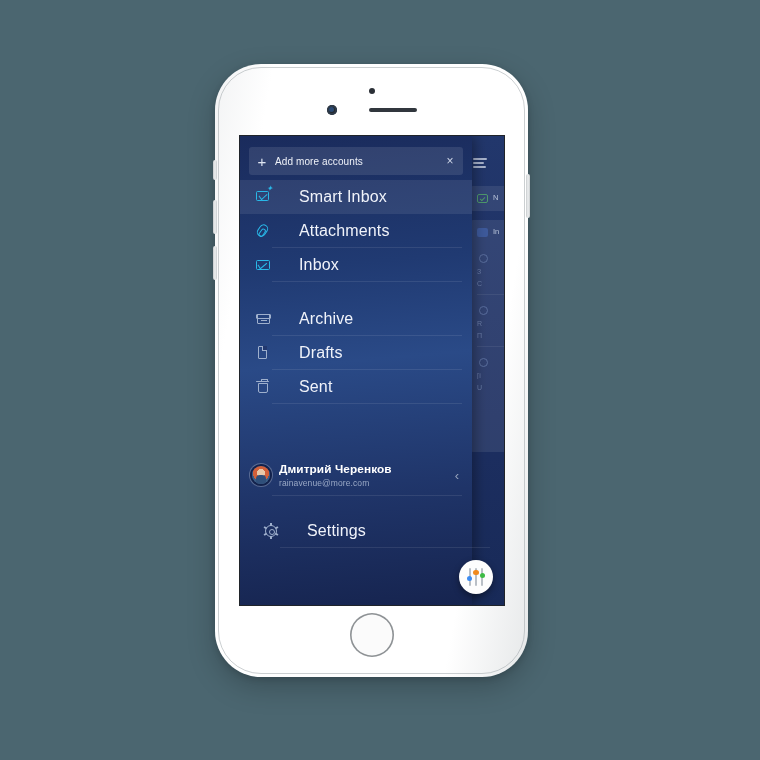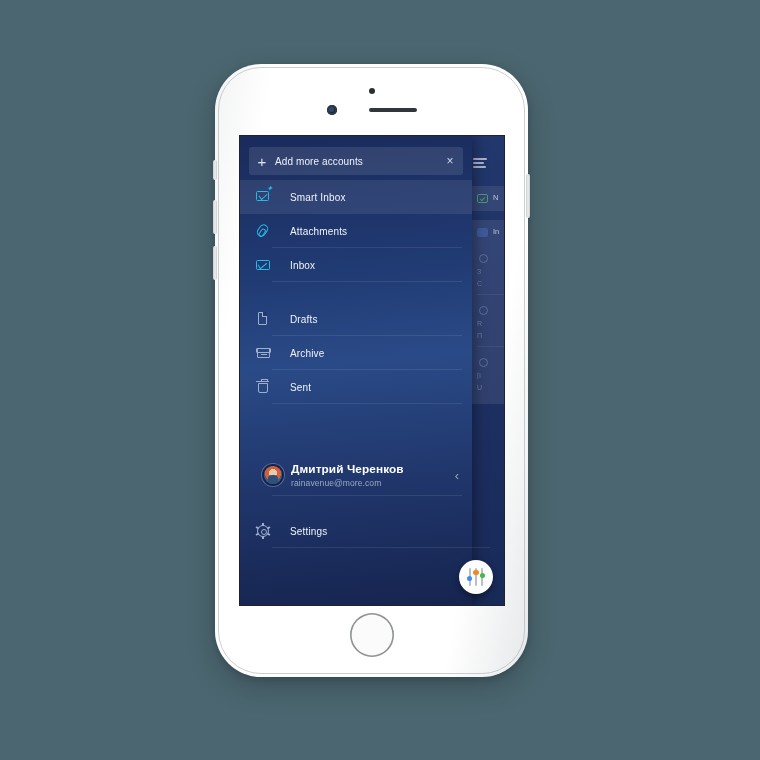--- a/index.html
+++ b/index.html
@@ -81,21 +81,21 @@
   .mp-ham i{ display:block; height:1.6px; background:#a9b4cd; margin-bottom:2.6px; border-radius:1px;}
   .mp-ham i:nth-child(2){ width:11px; }
   .mp-ham i:nth-child(3){ width:13px; }
 
   .mp-card{
     position:absolute; left:5px; width:46px;
     background:rgba(255,255,255,.085);
     border-radius:4px 0 0 4px;
   }
   .mp-card.one{ top:50px; height:25px; }
-  .mp-card.two{ top:84px; height:184px; }
+  .mp-card.two{ top:84px; height:232px; }
   .mp-row-ico{
     position:absolute; left:8px; width:11px; height:9px;
     border-radius:2px;
   }
   .ico-green{ top:8px; border:1.3px solid #4f9a6d; }
   .ico-green::after{
     content:""; position:absolute; left:2px; top:1.5px;
     width:4px; height:2px; border-left:1.3px solid #4f9a6d; border-bottom:1.3px solid #4f9a6d;
     transform:rotate(-45deg);
   }
@@ -142,21 +142,21 @@
   .nav-item.active{ background:rgba(255,255,255,.085); }
   .nav-item .divider{
     position:absolute; left:32px; right:10px; bottom:0; height:1px;
     background:rgba(255,255,255,.09);
   }
   .nav-item.active .divider{ background:transparent; }
   .nav-ico{
     width:26px; height:16px; position:relative; flex:none;
   }
   .nav-label{
-    color:#f0f3fa; font-size:10px; letter-spacing:.15px; margin-left:11px;
+    color:#f0f3fa; font-size:16px; letter-spacing:.15px; margin-left:20px;
   }
 
   
   .g-smart{
     position:absolute; left:3px; top:2px; width:13px; height:10px;
     border:1.4px solid #29b8e8; border-radius:1.5px;
   }
   .g-smart::before{
     content:""; position:absolute; left:1.5px; top:1px;
     width:7px; height:4px;
@@ -249,42 +249,42 @@
   }
   .g-gear-t{ position:absolute; left:4px; top:2px; width:12px; height:12px; }
   .g-gear-t i{
     position:absolute; left:5px; top:-2px; width:2px; height:3px; background:#9fb0cd;
     transform-origin:1px 8px;
   }
 
   
   .account{
     position:absolute; left:0; top:318px; width:232px; height:42px;
-    display:flex; align-items:center; padding-left:24px;
+    display:flex; align-items:center; padding-left:12px;
   }
   .avatar{
     width:18px; height:18px; border-radius:50%; flex:none;
     background:radial-gradient(circle at 50% 38%, #e8c9a9 0 28%, #d2603a 28% 58%, #3b5f86 58% 100%);
     box-shadow:0 0 0 2px #13224c, 0 0 0 3px rgba(255,255,255,.25);
     position:relative; overflow:hidden;
   }
   .avatar::after{
     content:""; position:absolute; left:4px; top:9px; width:10px; height:10px;
     border-radius:4px 4px 0 0; background:#2f4f7a;
   }
   .acct-text{ margin-left:9px; flex:1; }
   .acct-name{ color:#ffffff; font-size:11.8px; font-weight:bold; letter-spacing:.1px; }
   .acct-mail{ color:#9aa9c6; font-size:8.5px; margin-top:2px; letter-spacing:.1px; }
   .acct-chev{ width:30px; text-align:center; color:#97a4bd; font-size:13px; }
   .acct-divider{
     position:absolute; left:32px; right:10px; bottom:0; height:1px;
     background:rgba(255,255,255,.09);
   }
 
-  .settings-row{ position:absolute; left:0; top:378px; width:260px; }
+  .settings-row{ position:absolute; left:0; top:378px; width:260px;padding-left:8px; }
 
   
   .fab{
     position:absolute; right:11px; bottom:11px;
     width:34px; height:34px; border-radius:50%;
     background:#fdfdfd;
     box-shadow:0 3px 7px rgba(0,0,0,.4);
   }
   .fab-slider{ position:absolute; top:8px; width:1.6px; height:18px; background:#b9bfc6; border-radius:1px; }
   .fab-s1{ left:10px; }
@@ -381,31 +381,31 @@
             <span class="nav-label">Inbox</span>
             <span class="divider"></span>
           </div>
 
           <div style="height:20px"></div>
 
 
 
           <div class="nav-item">
             <span class="nav-ico">
+                <i class="g-arch"></i>
+              </span>
+            <span class="nav-label">Archive</span>
+            <span class="divider"></span>
+          </div>
+
+          <div class="nav-item">
+            <span class="nav-ico">
                 <i class="g-doc"></i>
               </span>
             <span class="nav-label">Drafts</span>
-            <span class="divider"></span>
-          </div>
-
-          <div class="nav-item">
-            <span class="nav-ico">
-                <i class="g-arch"></i>
-              </span>
-            <span class="nav-label">Archive</span>
             <span class="divider"></span>
           </div>
 
           <div class="nav-item">
             <span class="nav-ico">
                 <i class="g-trash"></i>
               </span>
             <span class="nav-label">Sent</span>
             <span class="divider"></span>
           </div>

